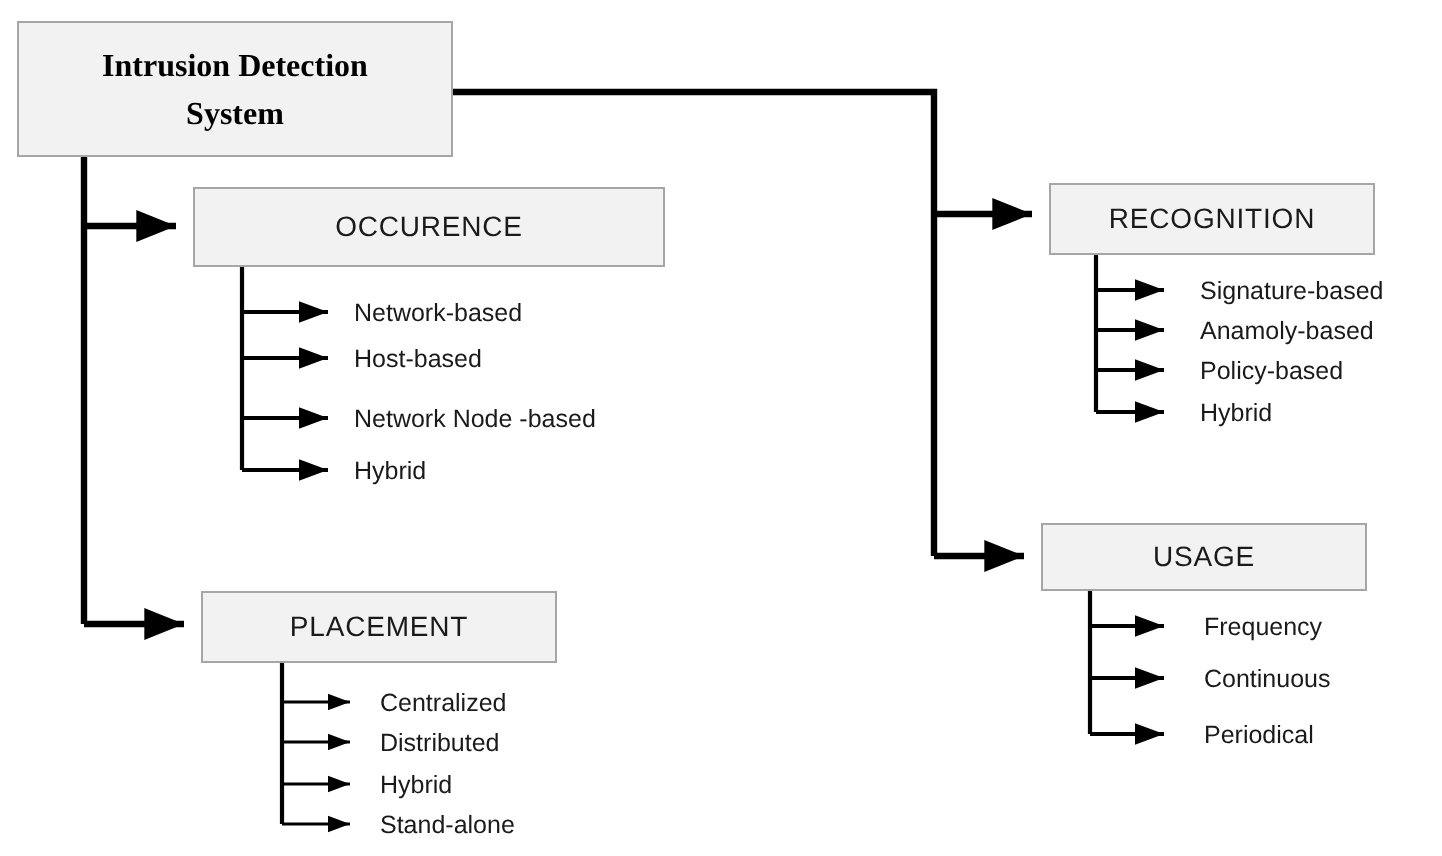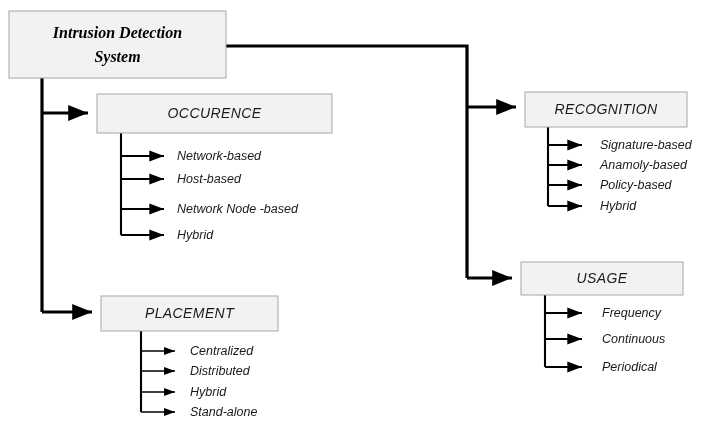--- a/index.html
+++ b/index.html
@@ -12,21 +12,20 @@
     width: 721px;
     height: 428px;
     overflow: hidden;
     font-family: "Liberation Sans", sans-serif;
   }
   #diagram-root {
     position: relative;
     width: 721px;
     height: 428px;
     background: #ffffff;
-    font-style: italic;
   }
   svg#diagram-canvas {
     display: block;
     width: 721px;
     height: 428px;
   }
   .node-box-rect {
     fill: #f2f2f2;
     stroke: #a6a6a6;
     stroke-width: 1;

